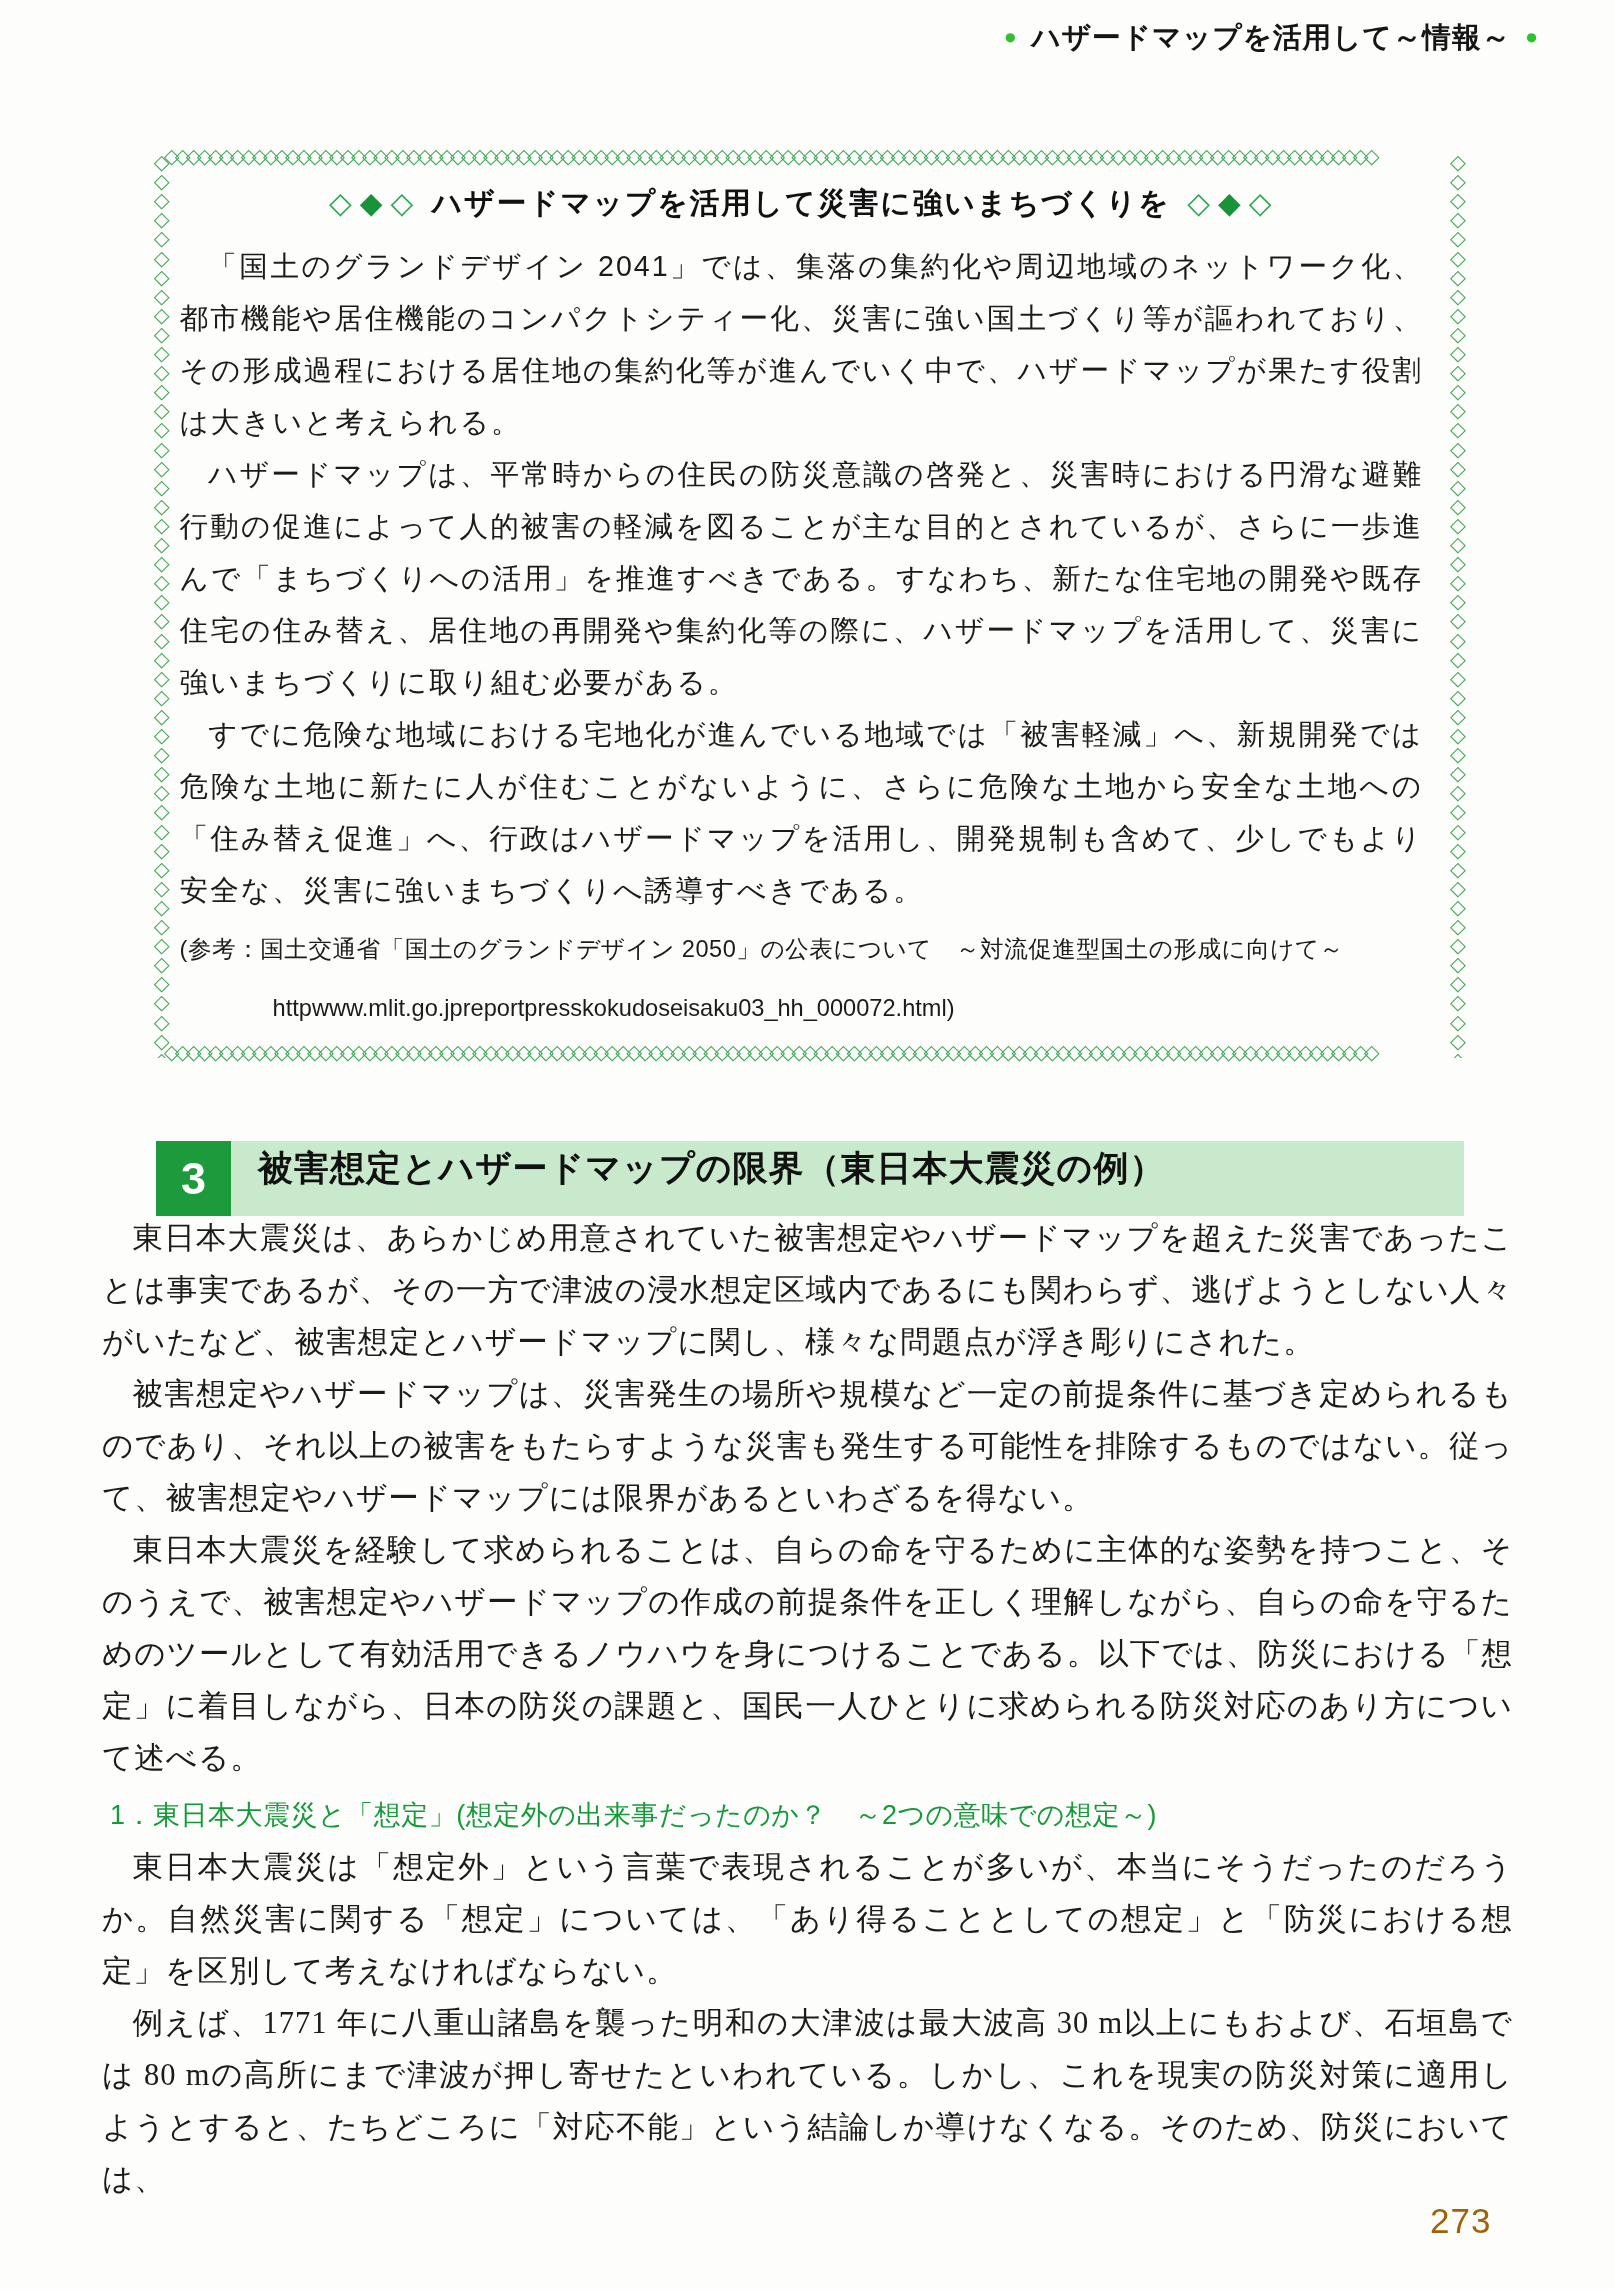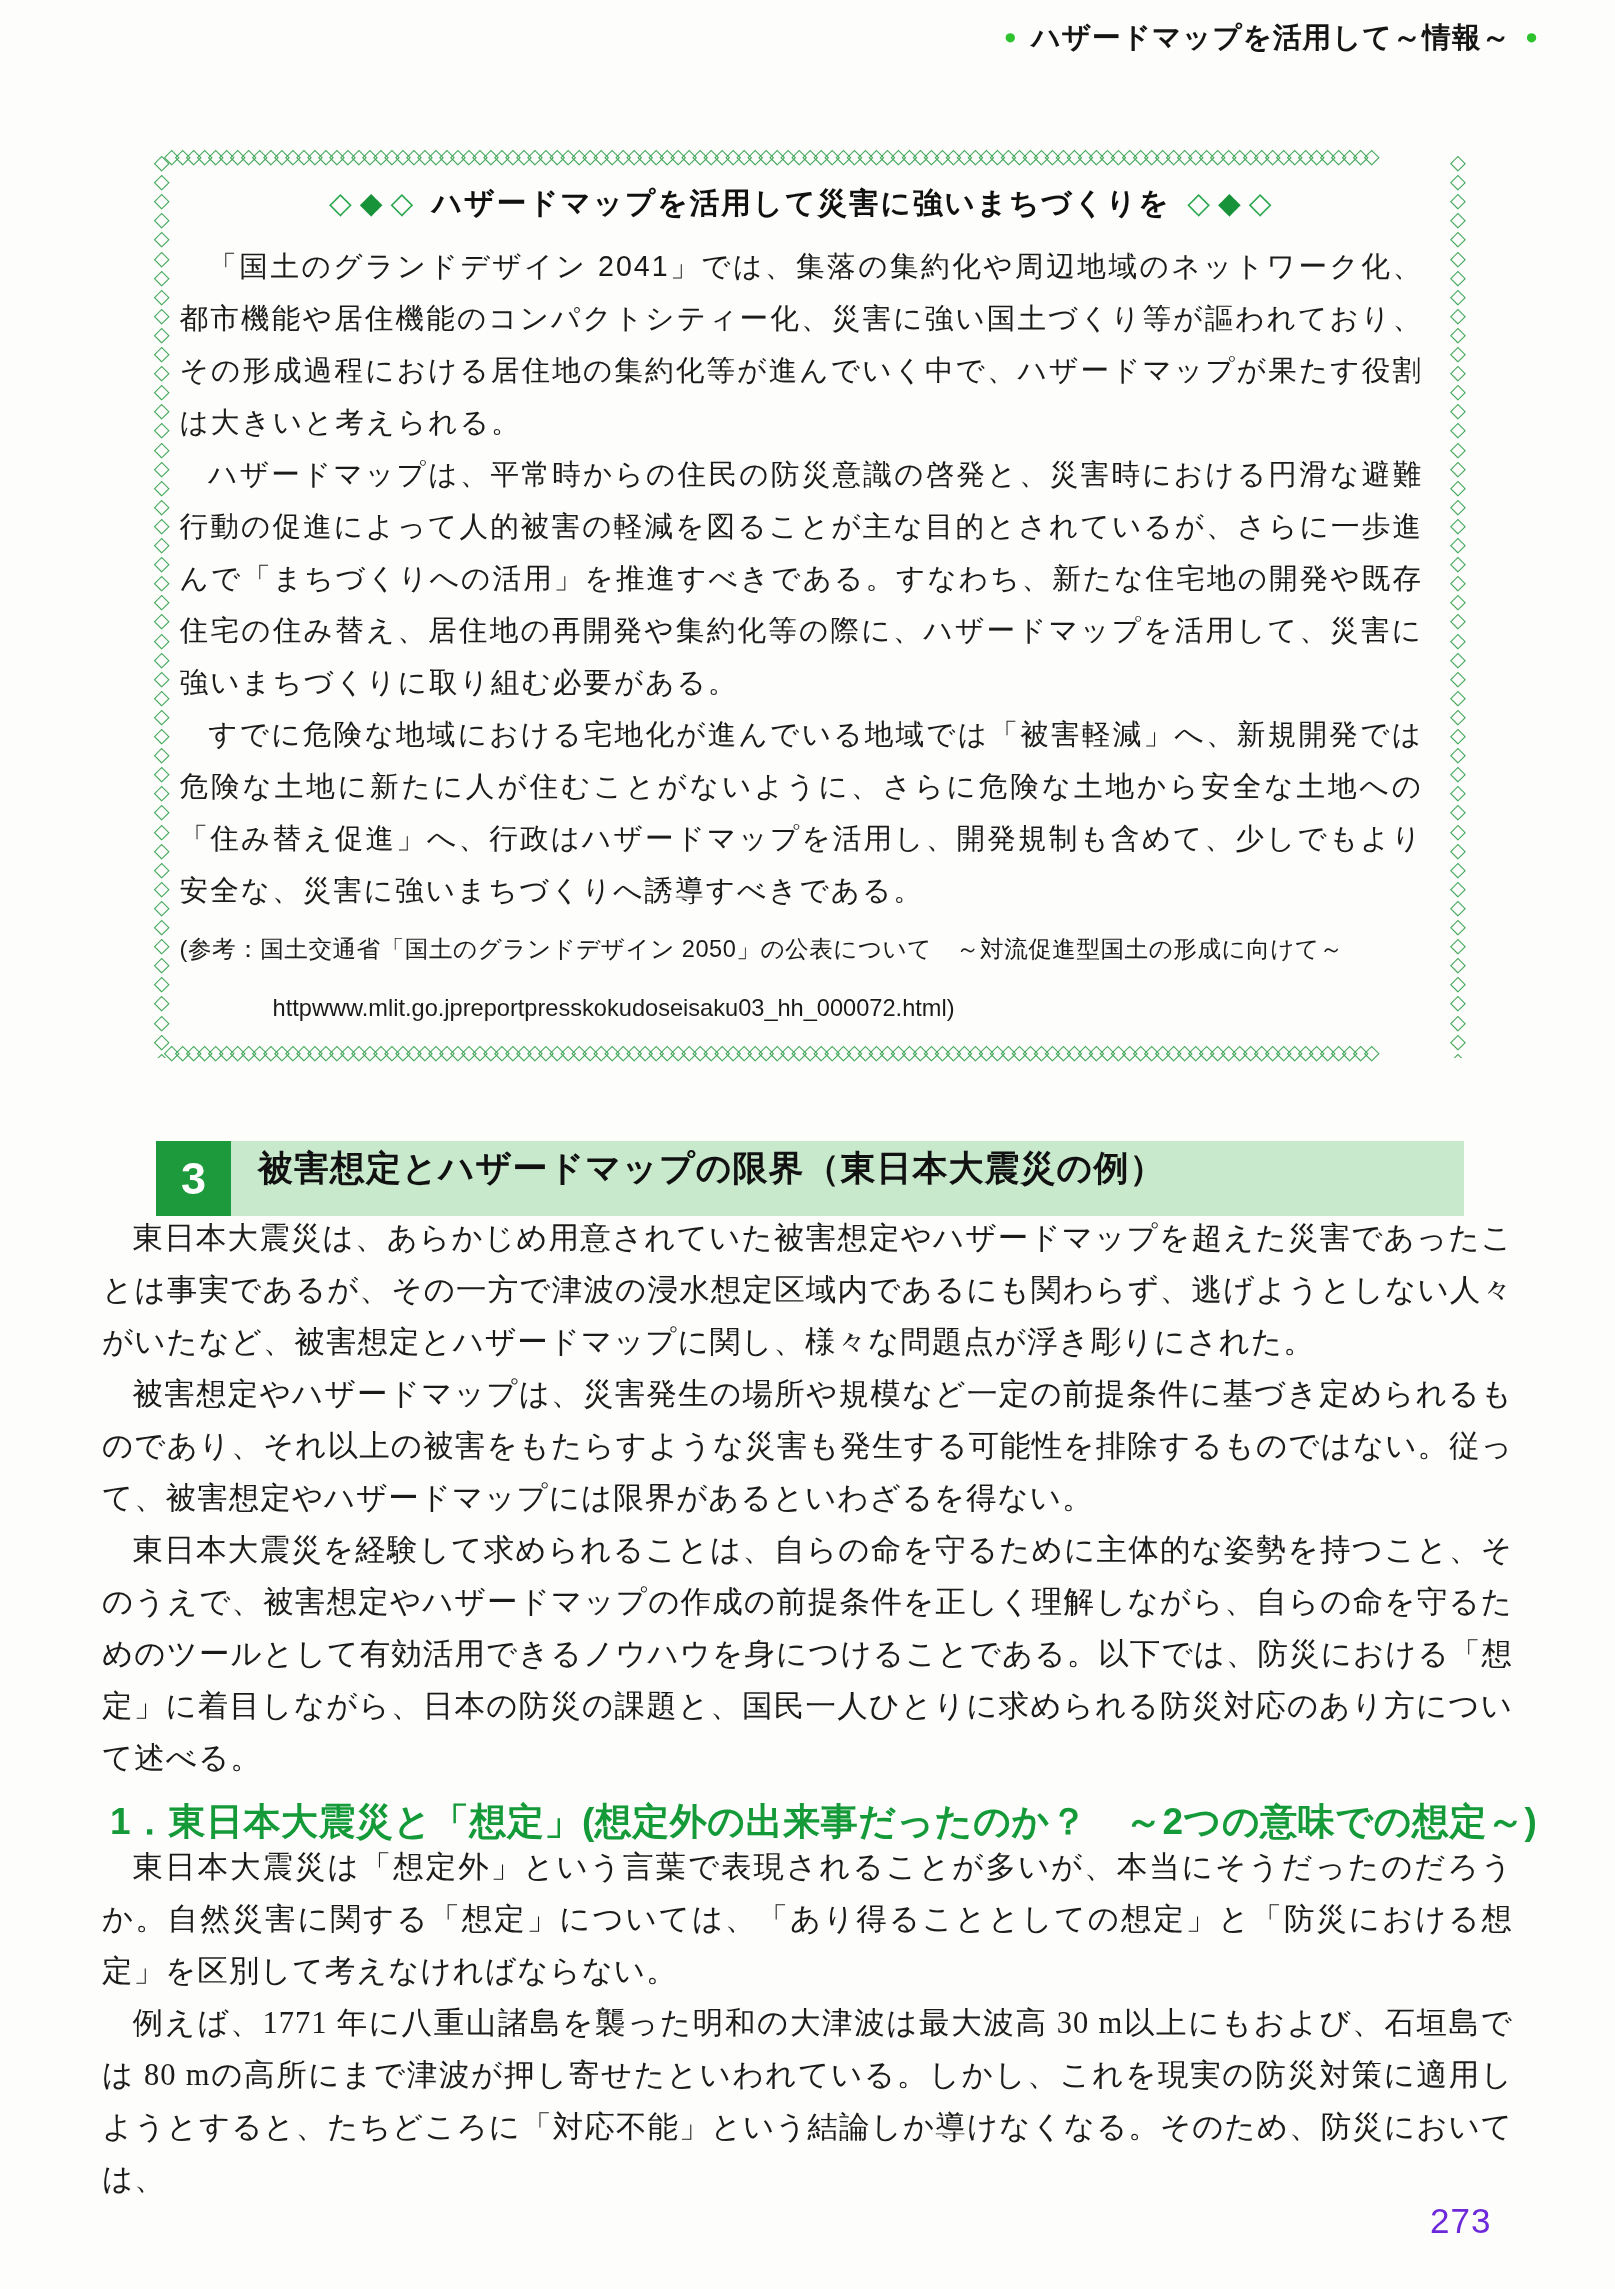--- a/index.html
+++ b/index.html
@@ -84,27 +84,27 @@
     position: absolute; left: 102px; width: 1411px;
     font-size: 30.5px; line-height: 52px;
     text-align: justify; letter-spacing: 1px; color: #1b1b1b;
   }
   .body-block p { margin: 0; text-indent: 1em; }
   .body1 { top: 1211px; }
   .body2 { top: 1841px; font-family: Liberation Serif, serif; }
 
   .subsection-title {
     position: absolute; left: 110px; top: 1797px;
-    font-size: 37px; font-weight: bold; color: #149a38;
+    font-size: 27px; font-weight: normal; color: #149a38;
     letter-spacing: 0.5px; white-space: nowrap;
   }
 
   .page-number {
     position: absolute; left: 1430px; top: 2201px;
-    font-size: 35px; color: #6d28d9; letter-spacing: 1px;
+    font-size: 35px; color: #a16207; letter-spacing: 1px;
   }
 </style>
 </head>
 <body>
 
 <div class="page">
 
   <div class="header">
     <span class="dot">●</span>
     <span>ハザードマップを活用して～情報～</span>

